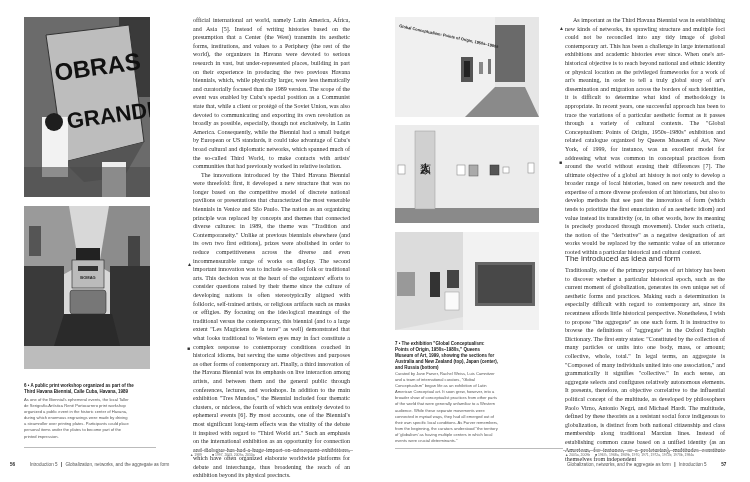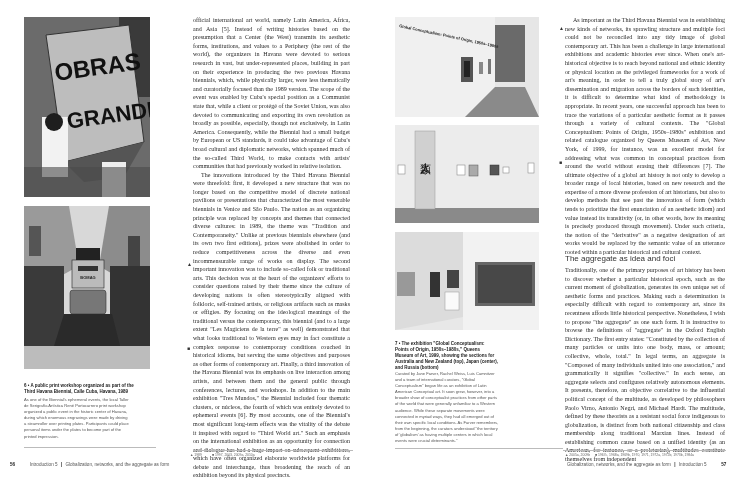--- a/index.html
+++ b/index.html
@@ -150,21 +150,21 @@
 
   <div class="rule" style="left:20px; top:448px; width:168px;"></div>
 
   <div class="body-text" style="left:190px; top:16px; width:160px;">
     <p style="text-indent:8px;">As important as the Third Havana Biennial was in establishing new kinds of networks, its sprawling structure and multiple foci could not be reconciled into any tidy image of global contemporary art. This has been a challenge in large international exhibitions and academic histories ever since. When one's art-historical objective is to reach beyond national and ethnic identity or physical location as the privileged frameworks for a work of art's meaning, in order to tell a truly global story of art's dissemination and migration across the borders of such identities, it is difficult to determine what kind of methodology is appropriate. In recent years, one successful approach has been to trace the variations of a particular aesthetic format as it passes through a variety of cultural contexts. The "Global Conceptualism: Points of Origin, 1950s–1980s" exhibition and related catalogue organized by Queens Museum of Art, New York, of 1999, for instance, was an excellent model for addressing what was common in conceptual practices from around the world without erasing their differences [7]. The ultimate objective of a global art history is not only to develop a broader range of local histories, based on new research and the expertise of a more diverse profession of art historians, but also to develop methods that see past the innovation of form (which tends to prioritize the first enunciation of an aesthetic idiom) and value instead its transitivity (or, in other words, how its meaning is precisely produced through movement). Under such criteria, the notion of the "derivative" as a negative designation of art works would be replaced by the semantic value of an utterance rooted within a particular historical and cultural context.</p>
   </div>
 
   <div class="margin-mark" style="left:184px; top:26px;">▲</div>
   <div class="margin-mark" style="left:184px; top:160px;">■</div>
 
-  <div class="section-head" style="left:190px; top:254px;">The aggregate as idea and foci</div>
+  <div class="section-head" style="left:190px; top:254px;">The introduced as idea and form</div>
 
   <div class="body-text" style="left:190px; top:266px; width:160px;">
     <p>Traditionally, one of the primary purposes of art history has been to discover whether a particular historical epoch, such as the current moment of globalization, generates its own unique set of aesthetic forms and practices. Making such a determination is especially difficult with regard to contemporary art, since its recentness affords little historical perspective. Nonetheless, I wish to propose "the aggregate" as one such form. It is instructive to browse the definitions of "aggregate" in the Oxford English Dictionary. The first entry states: "Constituted by the collection of many particles or units into one body, mass, or amount; collective, whole, total." In legal terms, an aggregate is "Composed of many individuals united into one association," and grammatically it signifies "collective." In each sense, an aggregate selects and configures relatively autonomous elements. It presents, therefore, an objective correlative to the influential political concept of the multitude, as developed by philosophers Paolo Virno, Antonio Negri, and Michael Hardt. The multitude, defined by these theorists as a resistant social force indigenous to globalization, is distinct from both national citizenship and class membership along traditional Marxian lines. Instead of establishing common cause based on a unified identity (as an American, for instance, or a proletarian), multitudes constitute themselves from independent</p>
   </div>
 
   <div class="rule" style="left:188px; top:450px; width:163px;"></div>
   <div class="notes" style="left:190px; top:453px;">▲ 2005a, 2009b</div>
   <div class="notes" style="left:220px; top:453px;">■ 1967c, 1968a, 1969b, 1970, 1971, 1972a, 1972b, 1973b, 1984a</div>
 
   <div class="footer" style="left:192px;">

